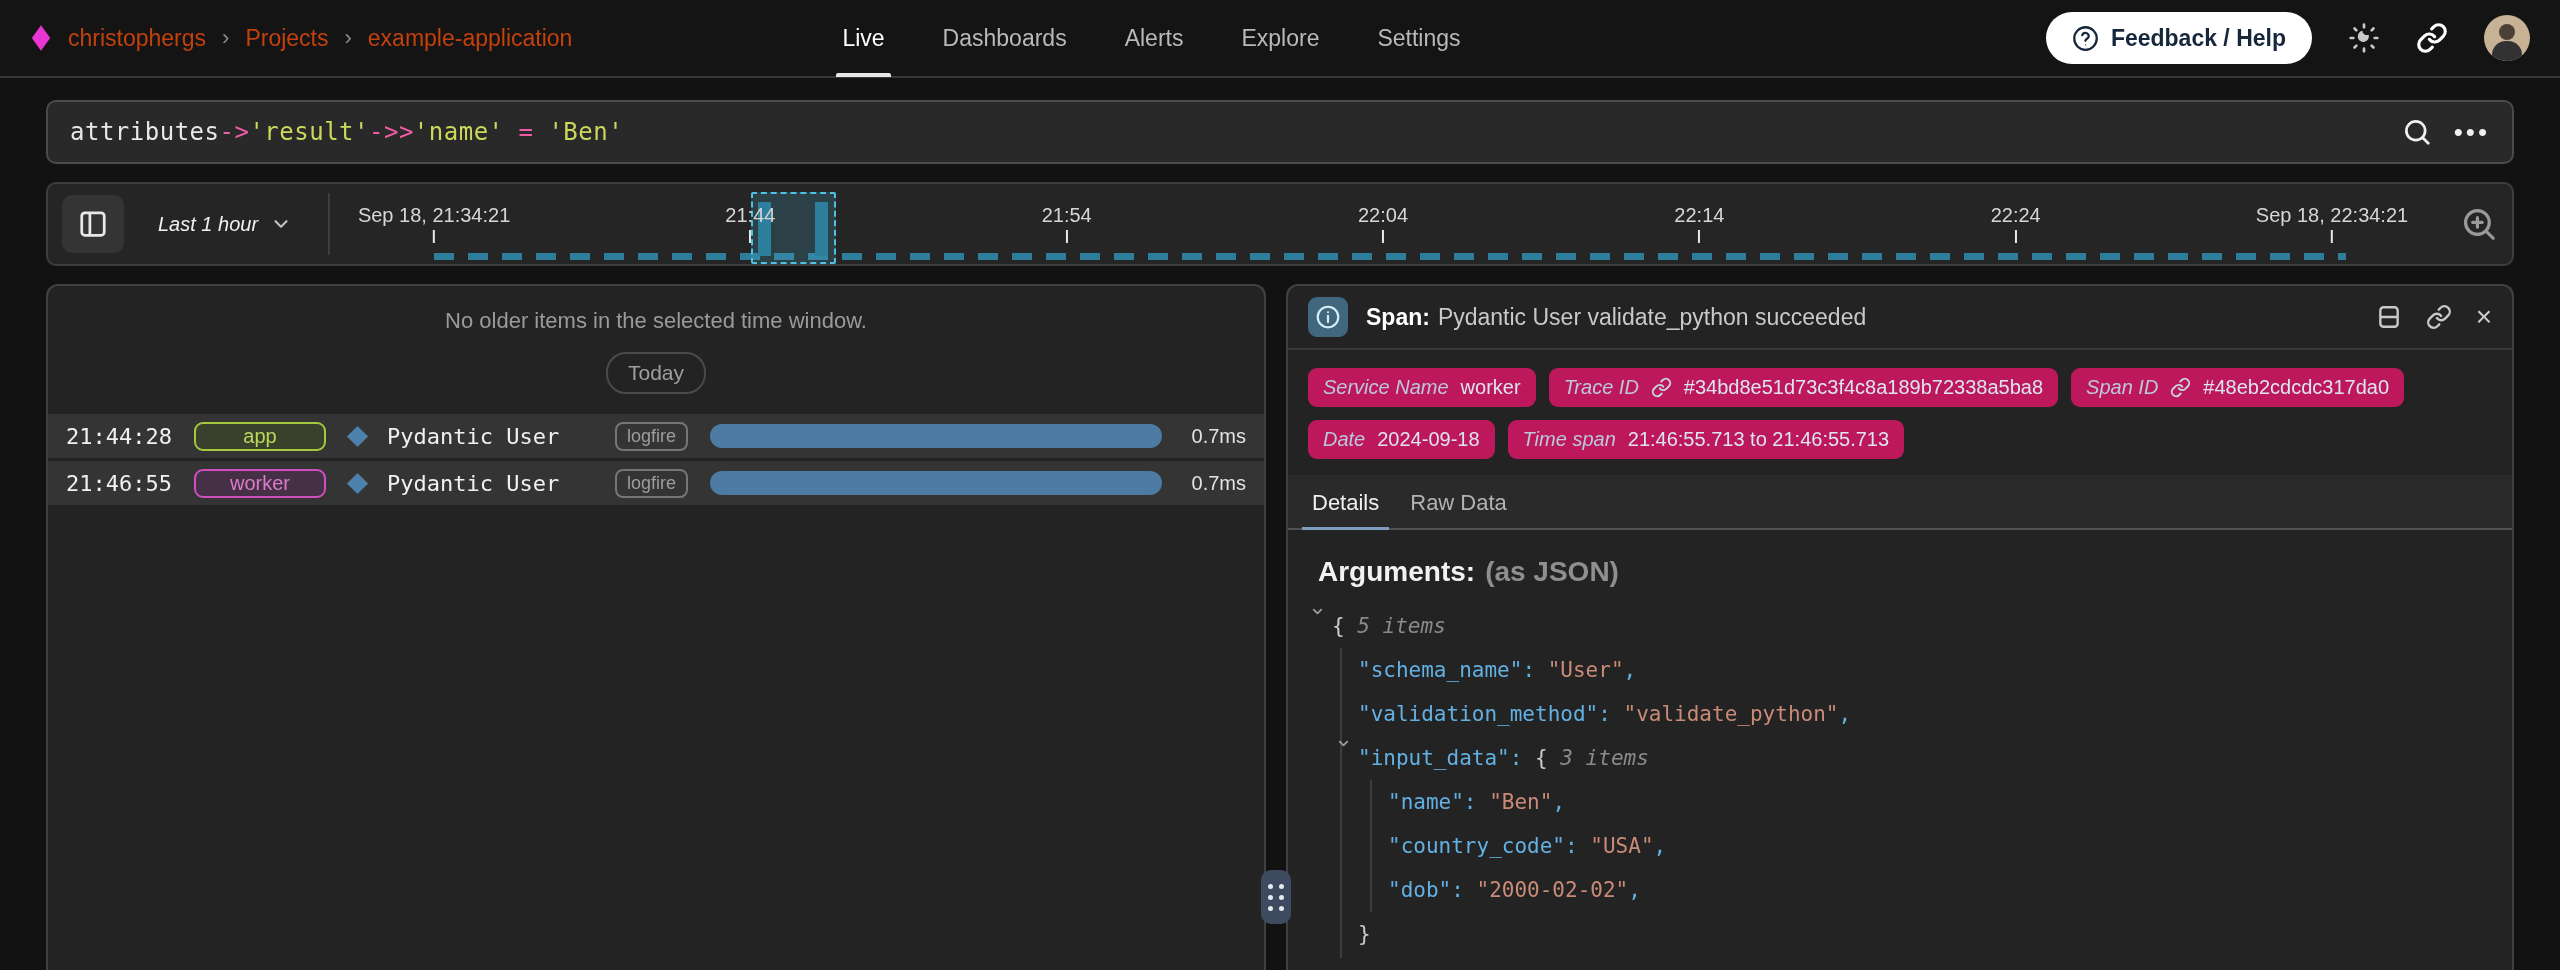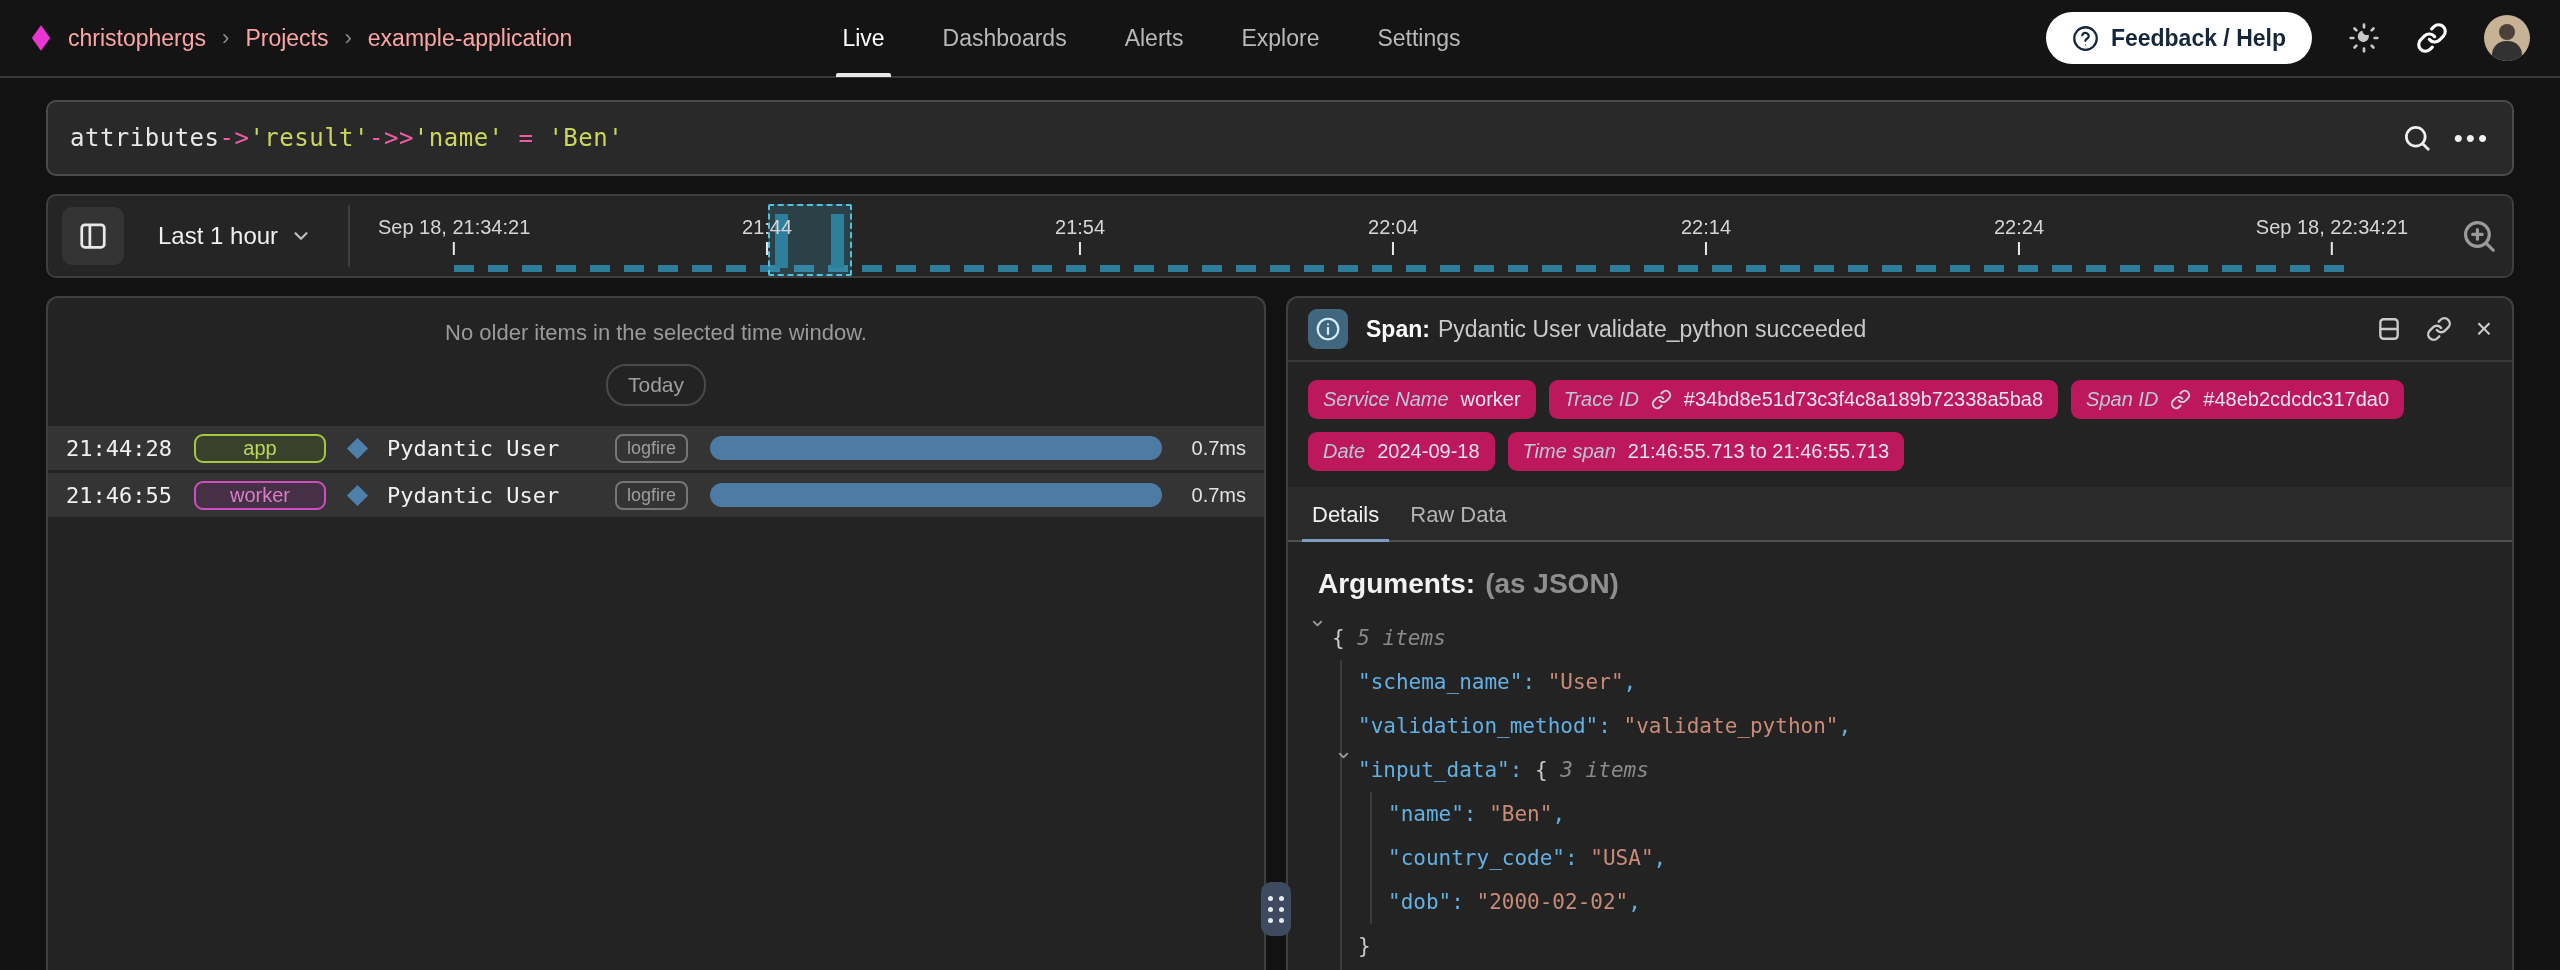--- a/index.html
+++ b/index.html
@@ -4,46 +4,46 @@
 <style>
   * { margin:0; padding:0; box-sizing:border-box; }
   html,body { width:2560px; height:970px; overflow:hidden; }
   body { background:#121212; font-family:"Liberation Sans", sans-serif; color:#e8e8e8; }
   .mono { font-family:"DejaVu Sans Mono", monospace; }
 
   
   #topbar { height:78px; display:flex; align-items:center; padding:0 30px; background:#141414; border-bottom:2px solid #383838; }
   #breadcrumb { display:flex; align-items:center; gap:16px; font-size:23px; }
   #logo-diamond { width:22px; height:28px; }
-  .crumb { color:#fca5a5; cursor:pointer;text-align:right; }
+  .crumb { color:#c2410c; cursor:pointer;text-align:right; }
   .crumb-sep { color:#8b8b8b; font-size:22px; }
   #main-nav { display:flex; gap:58px; margin-left:270px; height:78px; align-items:center; }
   .nav-item { font-size:23px; color:#b9b9b9; height:78px; display:flex; align-items:center; cursor:pointer; position:relative; }
   .nav-item.active { color:#ffffff; }
   .nav-item.active::after { content:""; position:absolute; left:-6px; right:-6px; bottom:0; height:4px; background:#e8e8e8; border-radius:2px 2px 0 0; }
   #topbar-right { margin-left:auto; display:flex; align-items:center; gap:36px; }
   #feedback-btn { background:#ffffff; color:#16273c; border:none; border-radius:26px; height:52px; padding:0 26px; display:flex; align-items:center; gap:12px; font-size:23px; font-weight:bold; cursor:pointer; }
   .icon-btn { color:#c9c9c9; cursor:pointer; display:flex; align-items:center; }
   #avatar { width:46px; height:46px; border-radius:50%; background:radial-gradient(circle at 50% 38%, #c8b295 0 100%); position:relative; overflow:hidden; cursor:pointer; }
   #avatar::before { content:""; position:absolute; left:50%; top:9px; width:16px; height:16px; border-radius:50%; background:#4b4138; transform:translateX(-50%); }
   #avatar::after { content:""; position:absolute; left:50%; top:26px; width:30px; height:22px; border-radius:14px 14px 0 0; background:#323232; transform:translateX(-50%); }
 
   
-  #query-bar { margin:22px 46px 0; height:76px; background:#292929; border:2px solid #4b4b4b; border-radius:10px; display:flex; align-items:center; padding:0 22px; }
+  #query-bar { margin:22px 46px 0; height:64px; background:#292929; border:2px solid #4b4b4b; border-radius:10px; display:flex; align-items:center; padding:0 22px; }
   #query-text { font-size:24px; letter-spacing:.5px; }
   #query-text .plain { color:#e8e8e8; }
   #query-text .op { color:#f15ba6; }
   #query-text .str { color:#ccd85c; }
   #query-actions { margin-left:auto; display:flex; align-items:center; gap:22px; }
   #query-ellipsis { color:#f0f0f0; font-size:26px; letter-spacing:3px; cursor:pointer; }
 
   
   #timeline-bar { margin:18px 46px 0; height:84px; background:#252525; border:2px solid #3e3e3e; border-radius:10px; display:flex; align-items:center; padding:0 14px; }
   #sidebar-toggle { width:62px; height:58px; border-radius:10px; background:#343434; border:none; color:#e8e8e8; display:flex; align-items:center; justify-content:center; cursor:pointer; }
-  #range-select { display:flex; align-items:center; gap:12px; margin:0 36px 0 34px; font-size:24px; color:#f0f0f0; cursor:pointer; }
+  #range-select { display:flex; align-items:center; gap:12px; margin:0 36px 0 34px; font-size:20px; color:#f0f0f0; cursor:pointer;font-style:italic; }
   #range-divider { width:2px; height:62px; background:#3e3e3e; }
   #timeline-strip { flex:1; position:relative; height:80px; margin:8px 110px 0 104px; cursor:pointer;text-decoration:underline; }
   .tick { position:absolute; top:16px; transform:translateX(-50%); text-align:center; }
   .tick-label { font-size:20px; color:#d6d6d6; white-space:nowrap; }
   .tick-mark { width:2px; height:13px; background:#e8e8e8; margin:3px auto 0; }
   #dash-line { position:absolute; left:0; right:-14px; bottom:8px; height:7px; background:repeating-linear-gradient(90deg,#2e7e9b 0 20px,transparent 20px 34px); }
   #selection { position:absolute; top:4px; bottom:4px; background:rgba(73,165,196,.22); border:2px dashed #4ec2e4; border-radius:2px; }
   .sel-bar { position:absolute; top:8px; bottom:6px; width:13px; background:#2e7f9d; }
   #zoom-btn { margin-left:18px; color:#9a9a9a; cursor:pointer; display:flex; }
 

